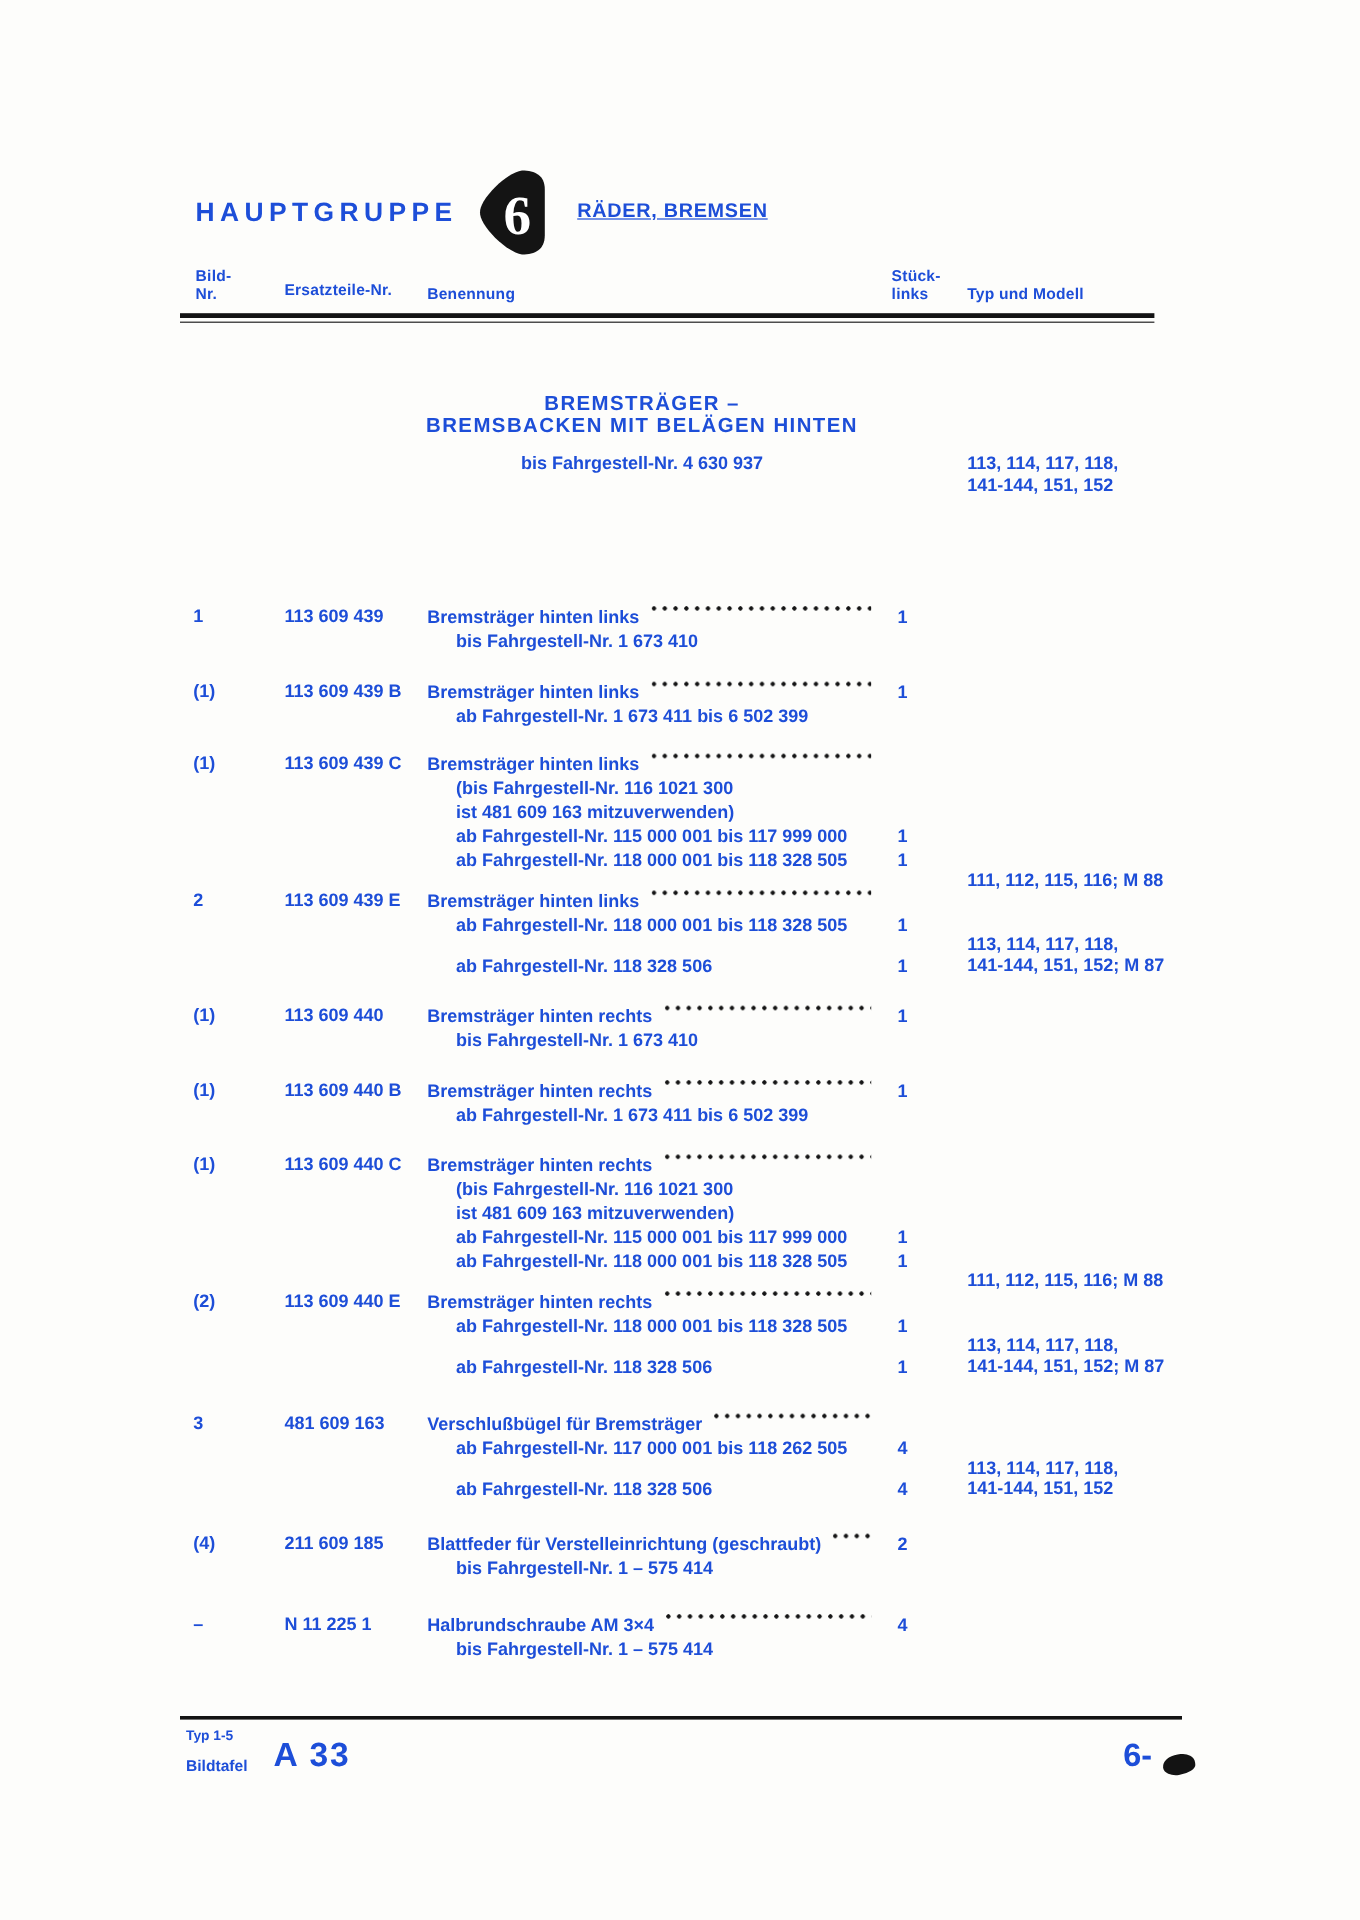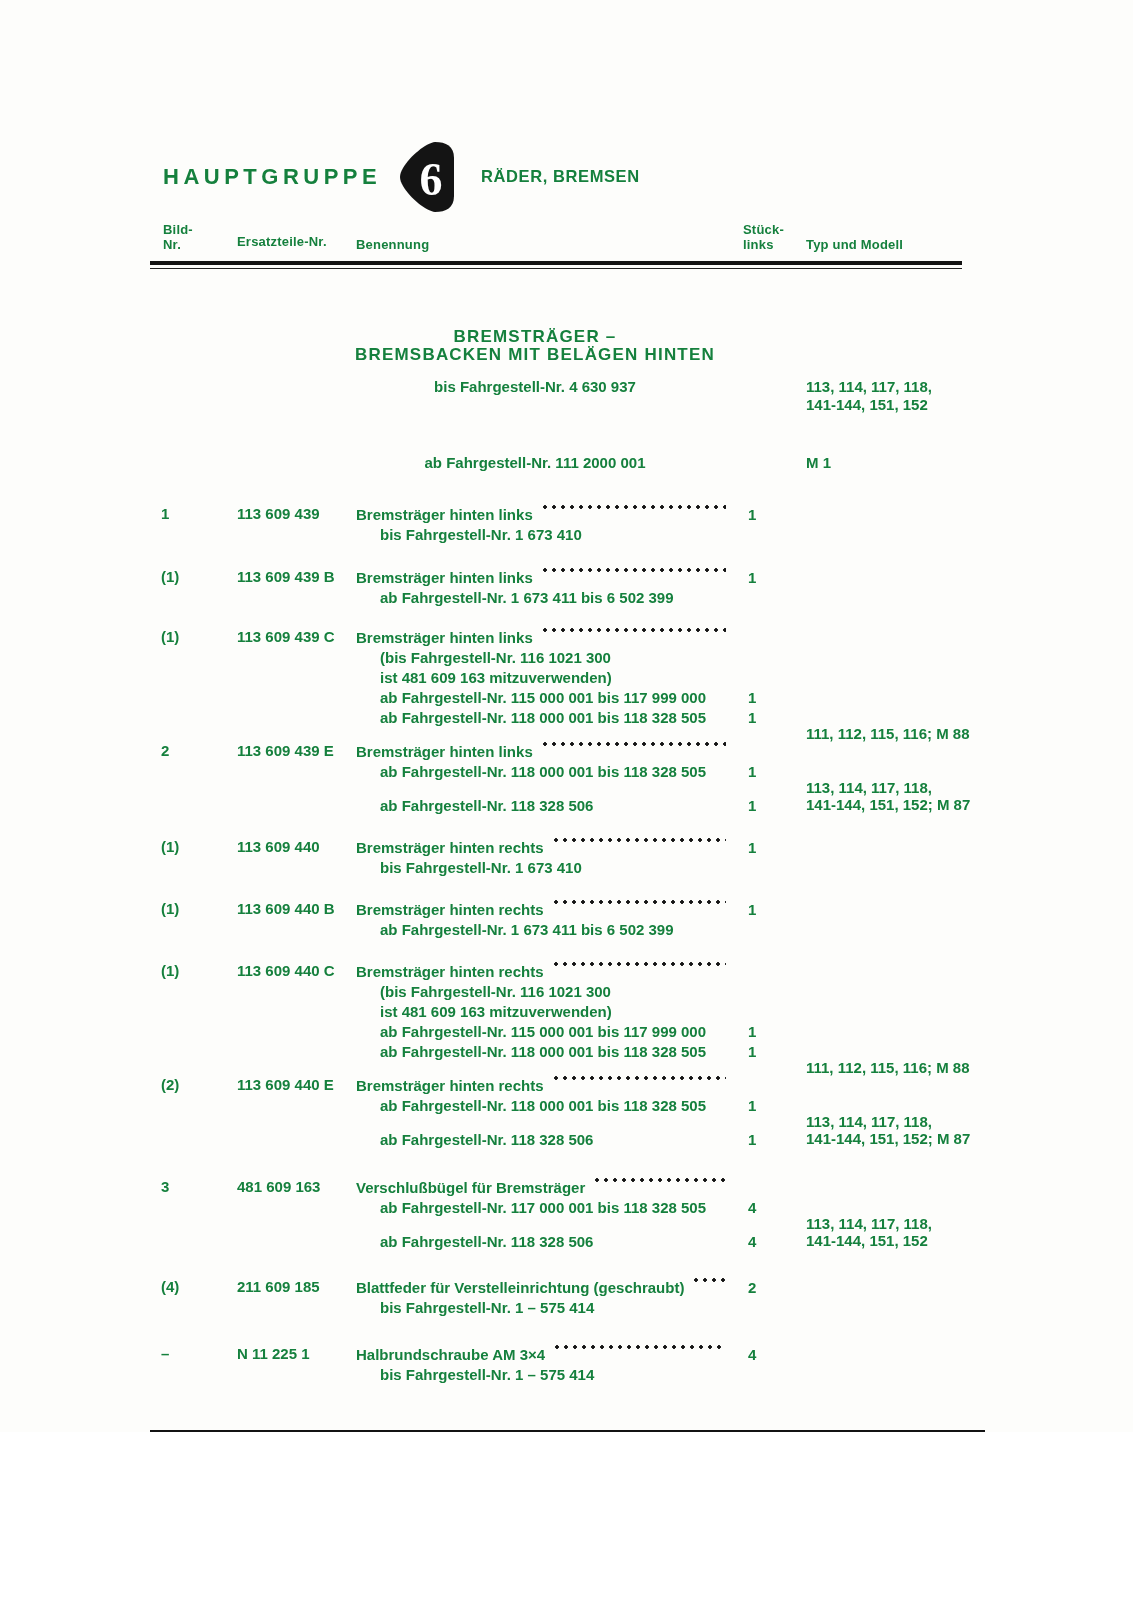--- a/index.html
+++ b/index.html
@@ -1,26 +1,26 @@
 <!DOCTYPE html>
 <html><head>
 <meta charset="utf-8">
 <style>
   html,body{margin:0;padding:0;background:#ffffff;}
   .page{
-    position:relative;width:1133px;height:1432px;background:#fdfdfb;
-    font-family:"Liberation Sans",sans-serif;font-weight:700;color:#15803d;
+    position:relative;width:1133px;height:1600px;background:#fdfdfb;
+    font-family:"Liberation Sans",sans-serif;font-weight:700;color:#1d4ed8;
     overflow:hidden;
   }
   .abs{position:absolute;}
 
   
   .hauptgruppe{left:163px;top:164px;font-size:22px;letter-spacing:4.5px;}
   .badge{left:398px;top:141px;width:60px;height:72px;}
-  .group-title{left:481px;top:167px;font-size:16.5px;letter-spacing:.6px;}
+  .group-title{left:481px;top:167px;font-size:16.5px;letter-spacing:.6px;text-decoration:underline;}
 
   .colhead{font-size:13px;line-height:15px;letter-spacing:.2px;}
   .ch-bild{left:163px;top:222px;}
   .ch-ersatz{left:237px;top:234px;}
   .ch-benennung{left:356px;top:237px;}
   .ch-stueck{left:743px;top:222px;}
   .ch-typ{left:806px;top:237px;}
 
   .rule-thick{left:150px;top:261px;width:812px;height:4px;background:#131313;}
   .rule-thin{left:150px;top:268px;width:812px;height:1px;background:#222;}
@@ -93,27 +93,20 @@
     <div>BREMSBACKEN MIT BELÄGEN HINTEN</div>
   </div>
 
   <div class="app-row" style="top:378px">
     <div class="app-text">bis Fahrgestell-Nr. 4 630 937</div>
     <div class="app-typ">
       <div>113, 114, 117, 118,</div>
       <div>141-144, 151, 152</div>
     </div>
   </div>
-  <div class="app-row" style="top:454px">
-    <div class="app-text">ab Fahrgestell-Nr. 111 2000 001</div>
-    <div class="app-typ">
-      <div>M 1</div>
-      <div></div>
-    </div>
-  </div>
 
   <div id="rows">
       <div class="part-row" style="top: 505px;">
         <div class="bild">1</div>
         <div class="part">113 609 439</div>
         <div class="benn">
           <div class="line">
             <div class="txt">Bremsträger hinten links</div>
             <div class="dots"></div>
             <div class="qty">1</div>
@@ -265,21 +258,21 @@
       </div>
       <div class="part-row" style="top: 1178px;">
         <div class="bild">3</div>
         <div class="part">481 609 163</div>
         <div class="benn">
           <div class="line">
             <div class="txt">Verschlußbügel für Bremsträger</div>
             <div class="dots"></div>
           </div>
           <div class="line indent">
-            <div class="txt">ab Fahrgestell-Nr. 117 000 001 bis 118 328 505</div>
+            <div class="txt">ab Fahrgestell-Nr. 117 000 001 bis 118 262 505</div>
             <div class="qty">4</div>
             <div class="typ">
               <div>113, 114, 117, 118,</div>
               <div>141-144, 151, 152</div>
             </div>
           </div>
           <div class="line indent gap">
             <div class="txt">ab Fahrgestell-Nr. 118 328 506</div>
             <div class="qty">4</div>
           </div>

